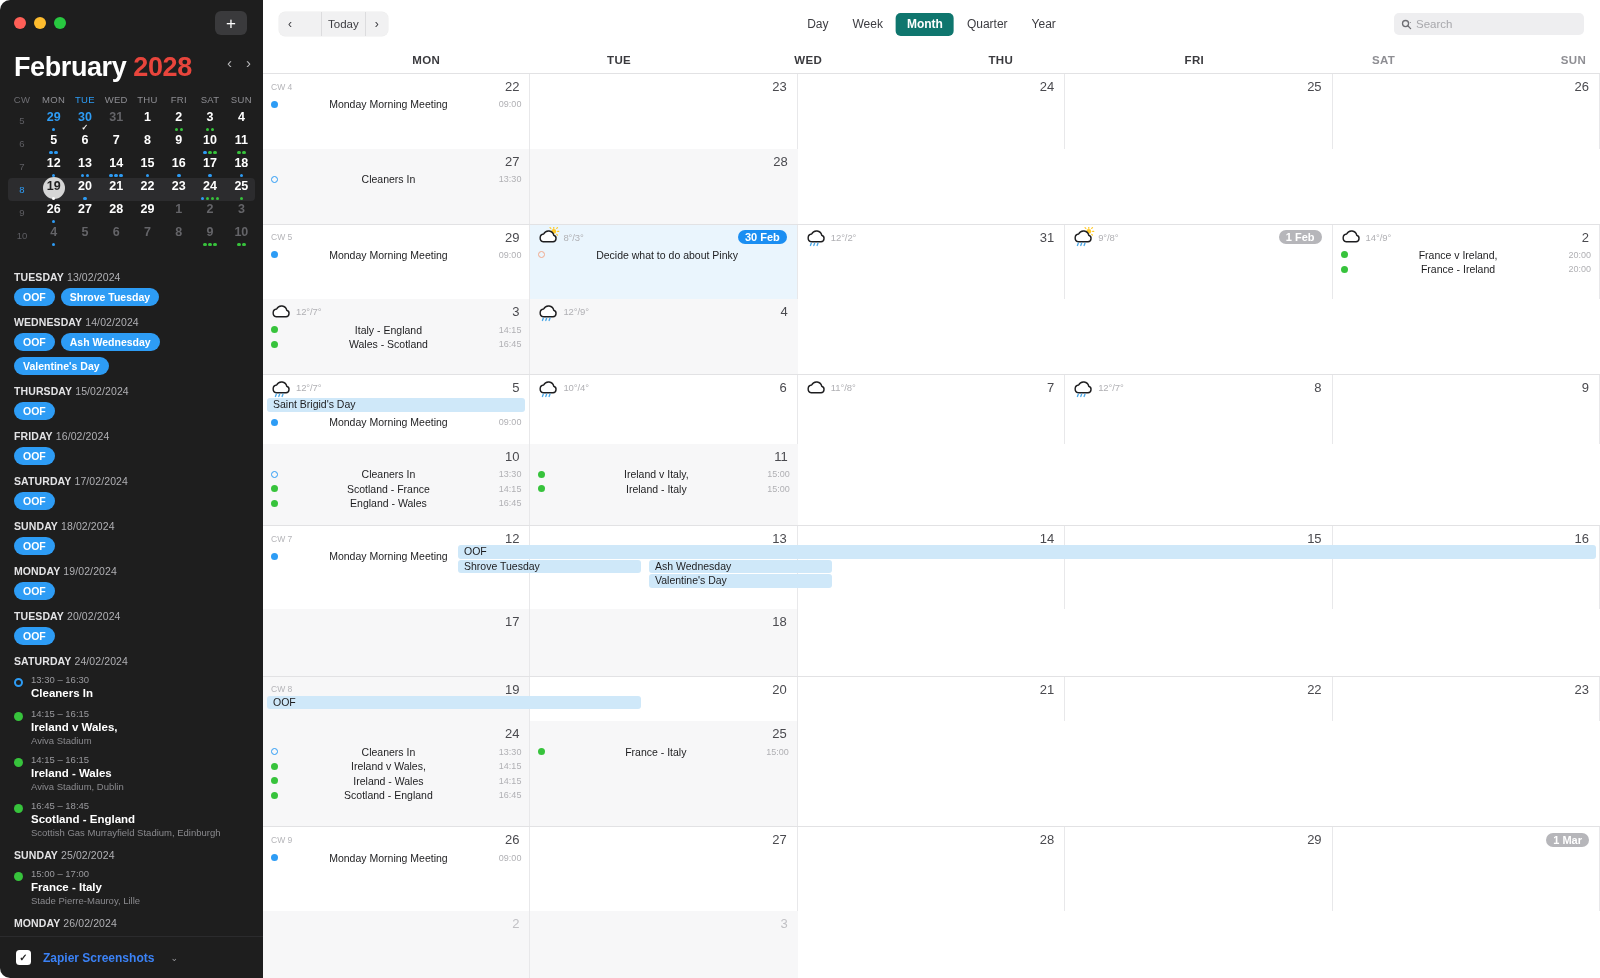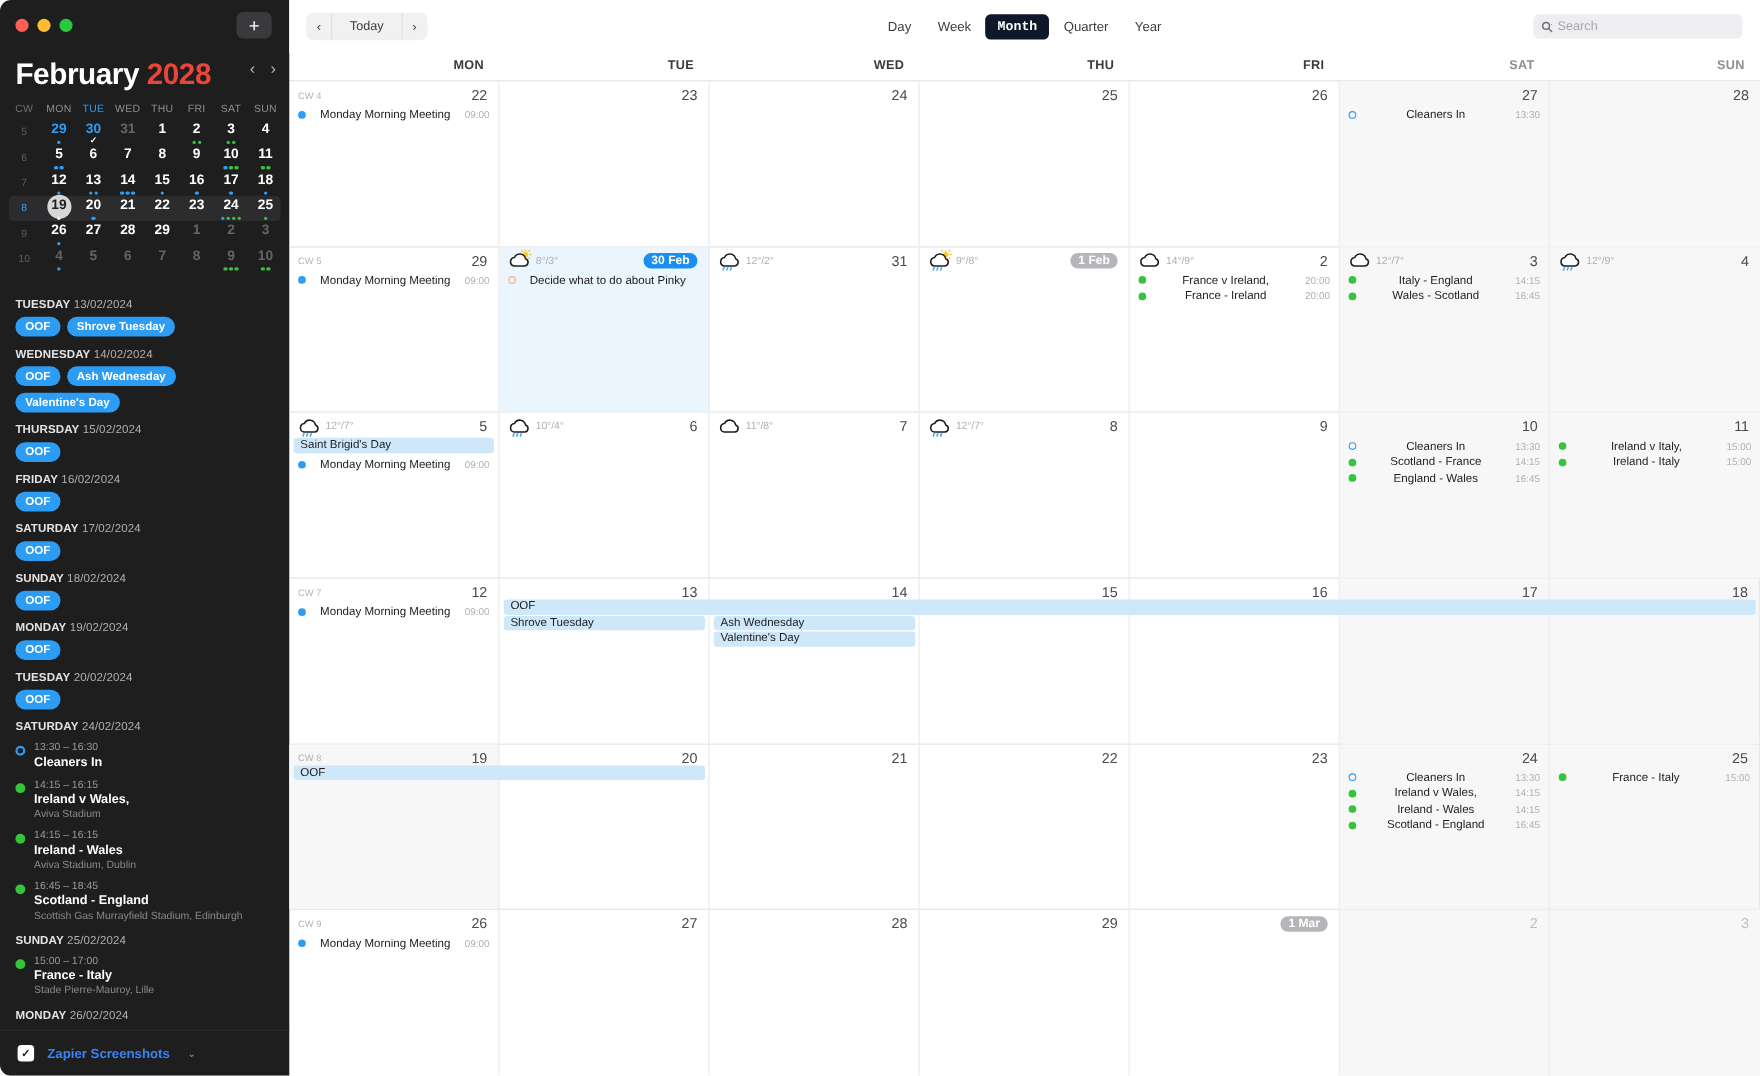--- a/index.html
+++ b/index.html
@@ -127,51 +127,51 @@
   }
   .nav-group {
     display: flex; align-items: center; background: #f1f1f2;
     border-radius: 6px; height: 24px; overflow: hidden;
     box-shadow: 0 0 0 0.5px rgba(0,0,0,0.07);
   }
   .nav-btn {
     padding: 0 9px; height: 24px; display: flex; align-items: center;
     font-size: 12px; color: #3c3c41; cursor: pointer;
   }
-  .nav-today { font-size: 11.5px; padding: 0 16px; border-left: 1px solid #dcdcde; border-right: 1px solid #dcdcde; }
+  .nav-today { font-size: 11.5px; padding: 0 6px; border-left: 1px solid #dcdcde; border-right: 1px solid #dcdcde; margin-left: 20px; }
 
   .view-seg {
     position: absolute; left: 50%; transform: translateX(-50%);
     display: flex; align-items: center; gap: 2px;
   }
   .view-btn {
     font-size: 12px; color: #3c3c41; padding: 3px 11px;
     border-radius: 5px; cursor: pointer; line-height: 17px;
   }
-  .view-btn.active { background: #0f172a; color: #ffffff; font-weight: 600; font-family: Liberation Mono, monospace; }
+  .view-btn.active { background: #0f766e; color: #ffffff; font-weight: 600; }
 
   .search-box {
     position: absolute; right: 16px; width: 190px; height: 22px;
     background: #eeeef0; border-radius: 5px;
     display: flex; align-items: center; gap: 4px; padding: 0 7px;
     cursor: text;
   }
   .search-icon { display: flex; align-items: center; color: #7c7c80; }
   .search-ph { font-size: 11.5px; color: #a8a8ac; }
 
   
   .wk-head { display: grid; grid-template-columns: repeat(7, 1fr); border-bottom: 1px solid #e2e2e4; }
   .wk-head div {
     font-size: 11.5px; font-weight: 700; color: #3a3a3e;
     text-align: right; padding: 6px 14px 7px 0; letter-spacing: 0.3px;
   }
   .wk-head .we { color: #8e8e93; font-weight: 600; }
 
   .grid { flex: 1; display: grid; grid-template-rows: repeat(6, 1fr); }
-  .wrow { display: grid; grid-template-columns: repeat(7, 1fr); border-bottom: 1px solid #e2e2e4; position: relative; }
+  .wrow { display: grid; grid-template-columns: repeat(5, 1fr); border-bottom: 1px solid #e2e2e4; position: relative; }
   .wrow:last-child { border-bottom: none; }
   .cell {
     position: relative; border-right: 1px solid #e8e8ea;
     padding: 4px 0 0 0; min-width: 0; overflow: hidden; cursor: pointer;
   }
   .cell:last-child { border-right: none; }
   .cell.we { background: #f7f7f8; }
   .cell.other { background: #f7f7f8; }
   .cell.selday { background: #eaf5fd; }
 

